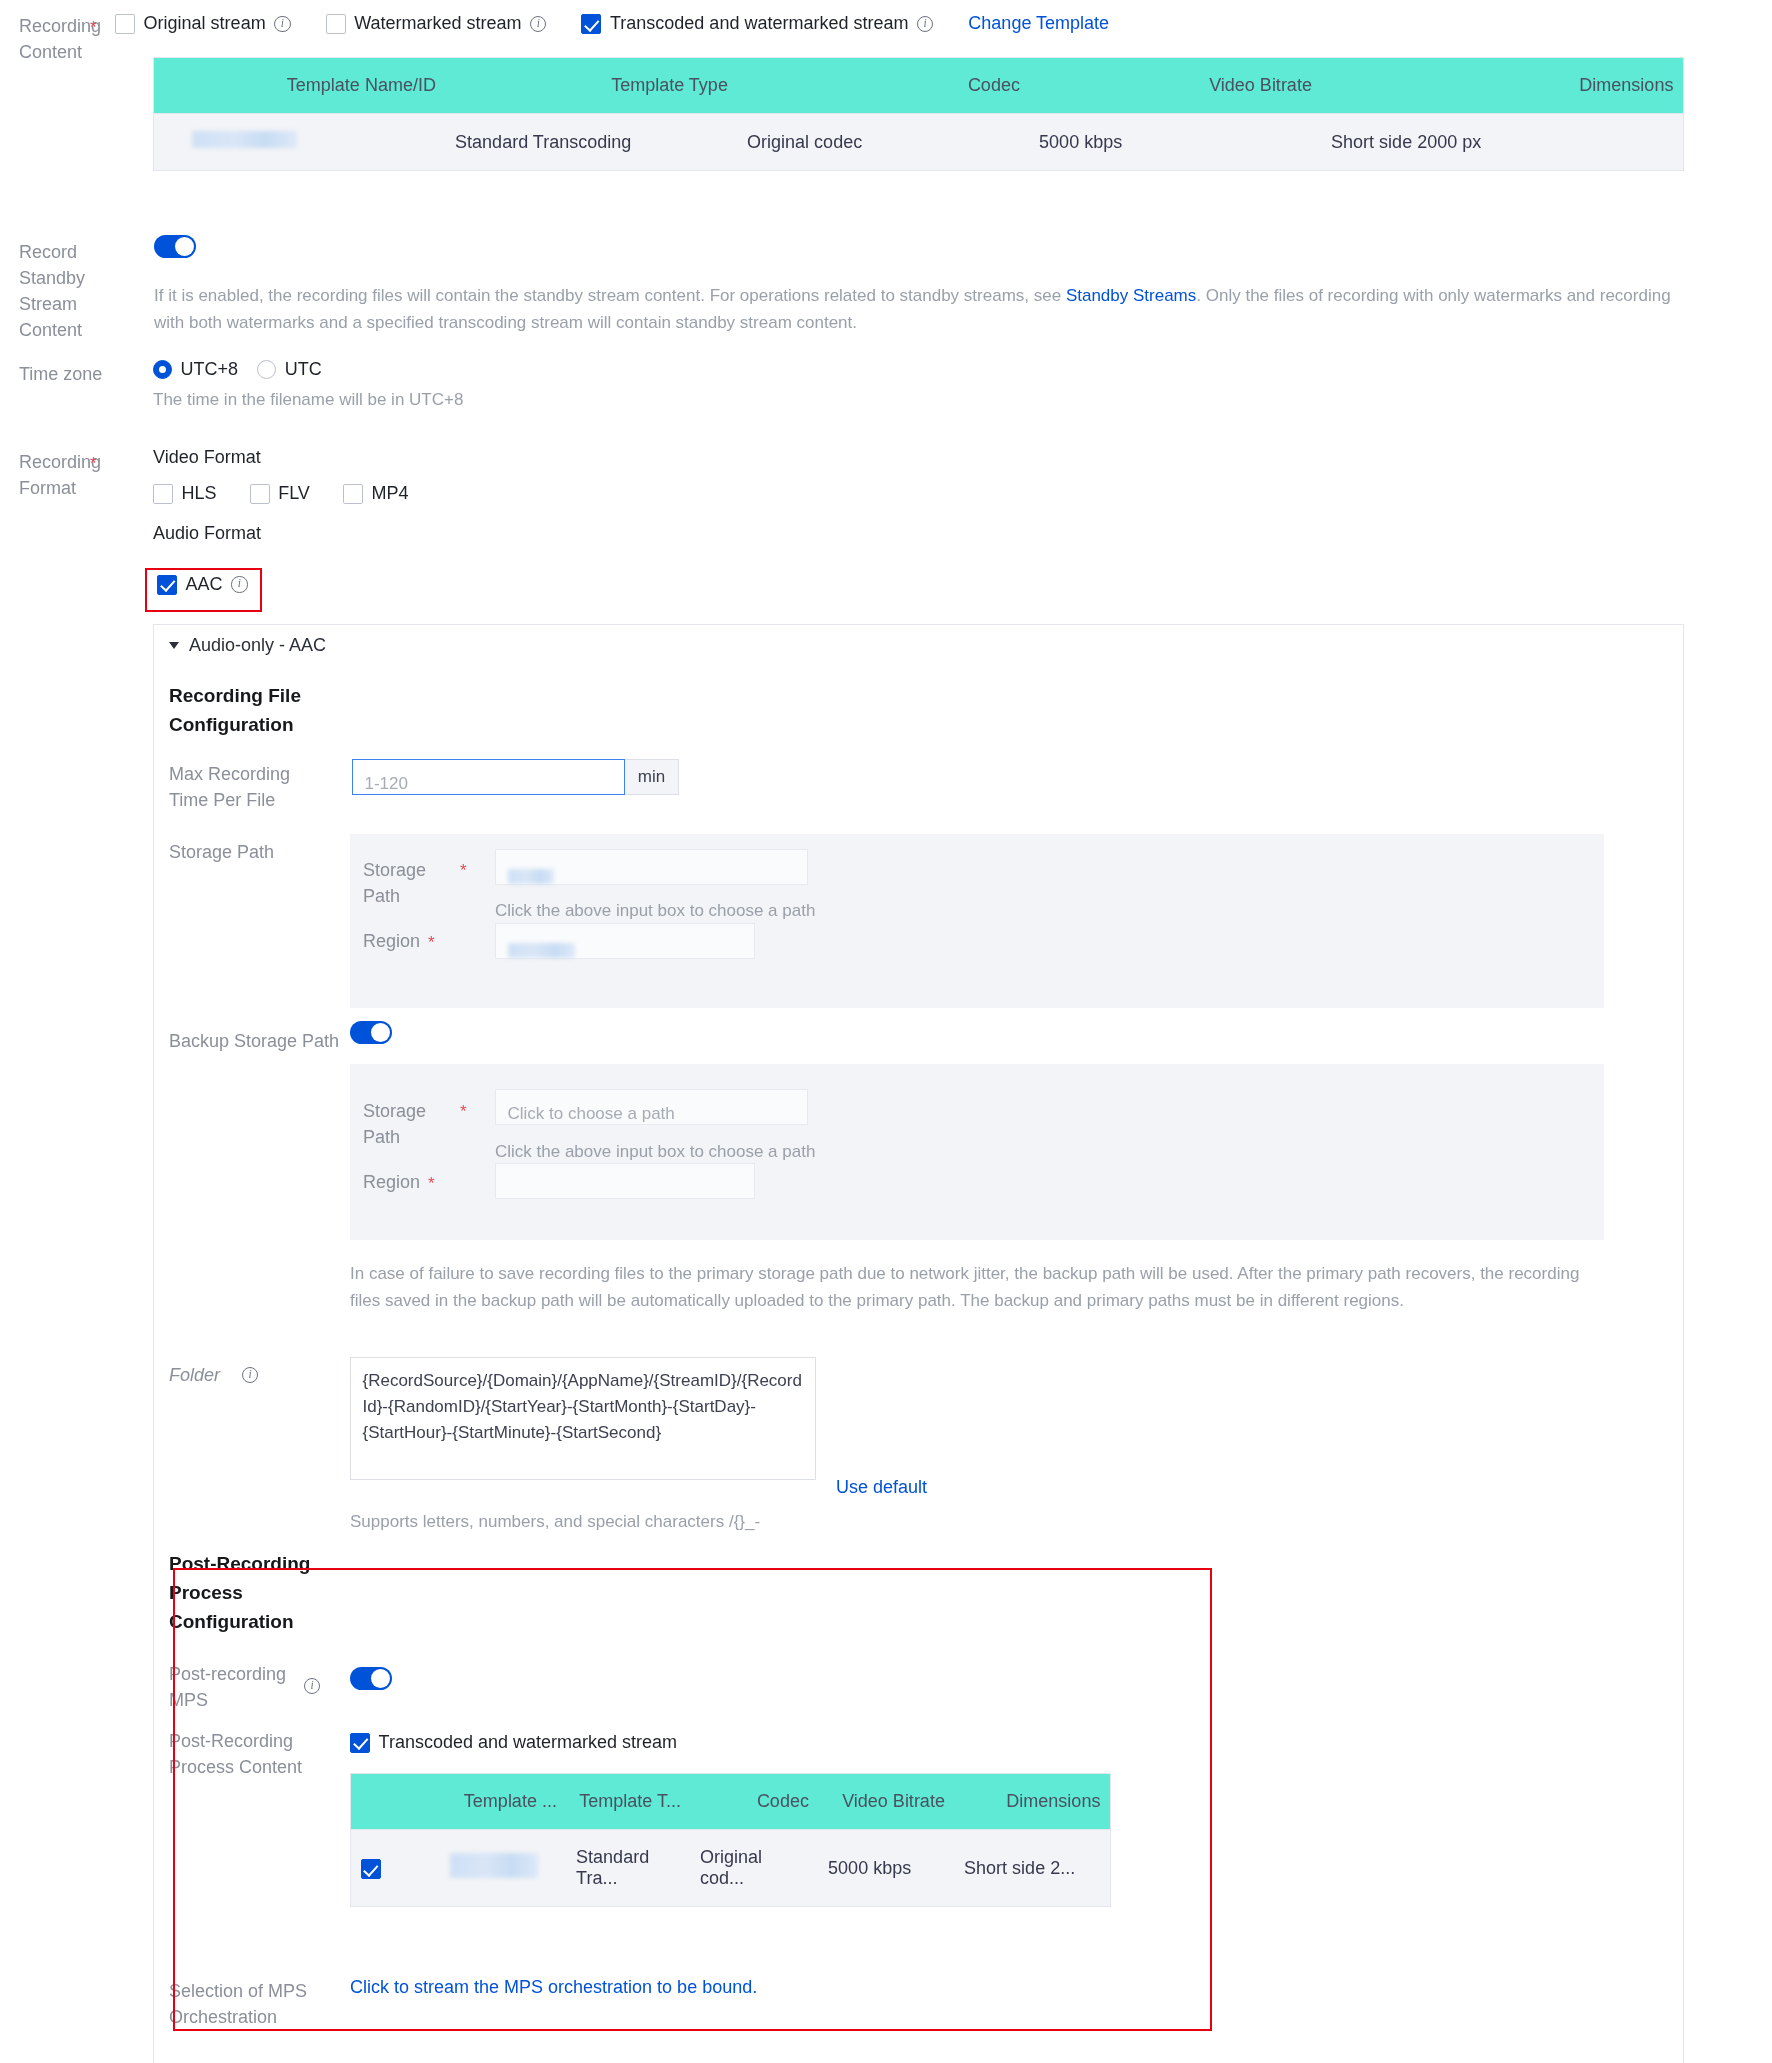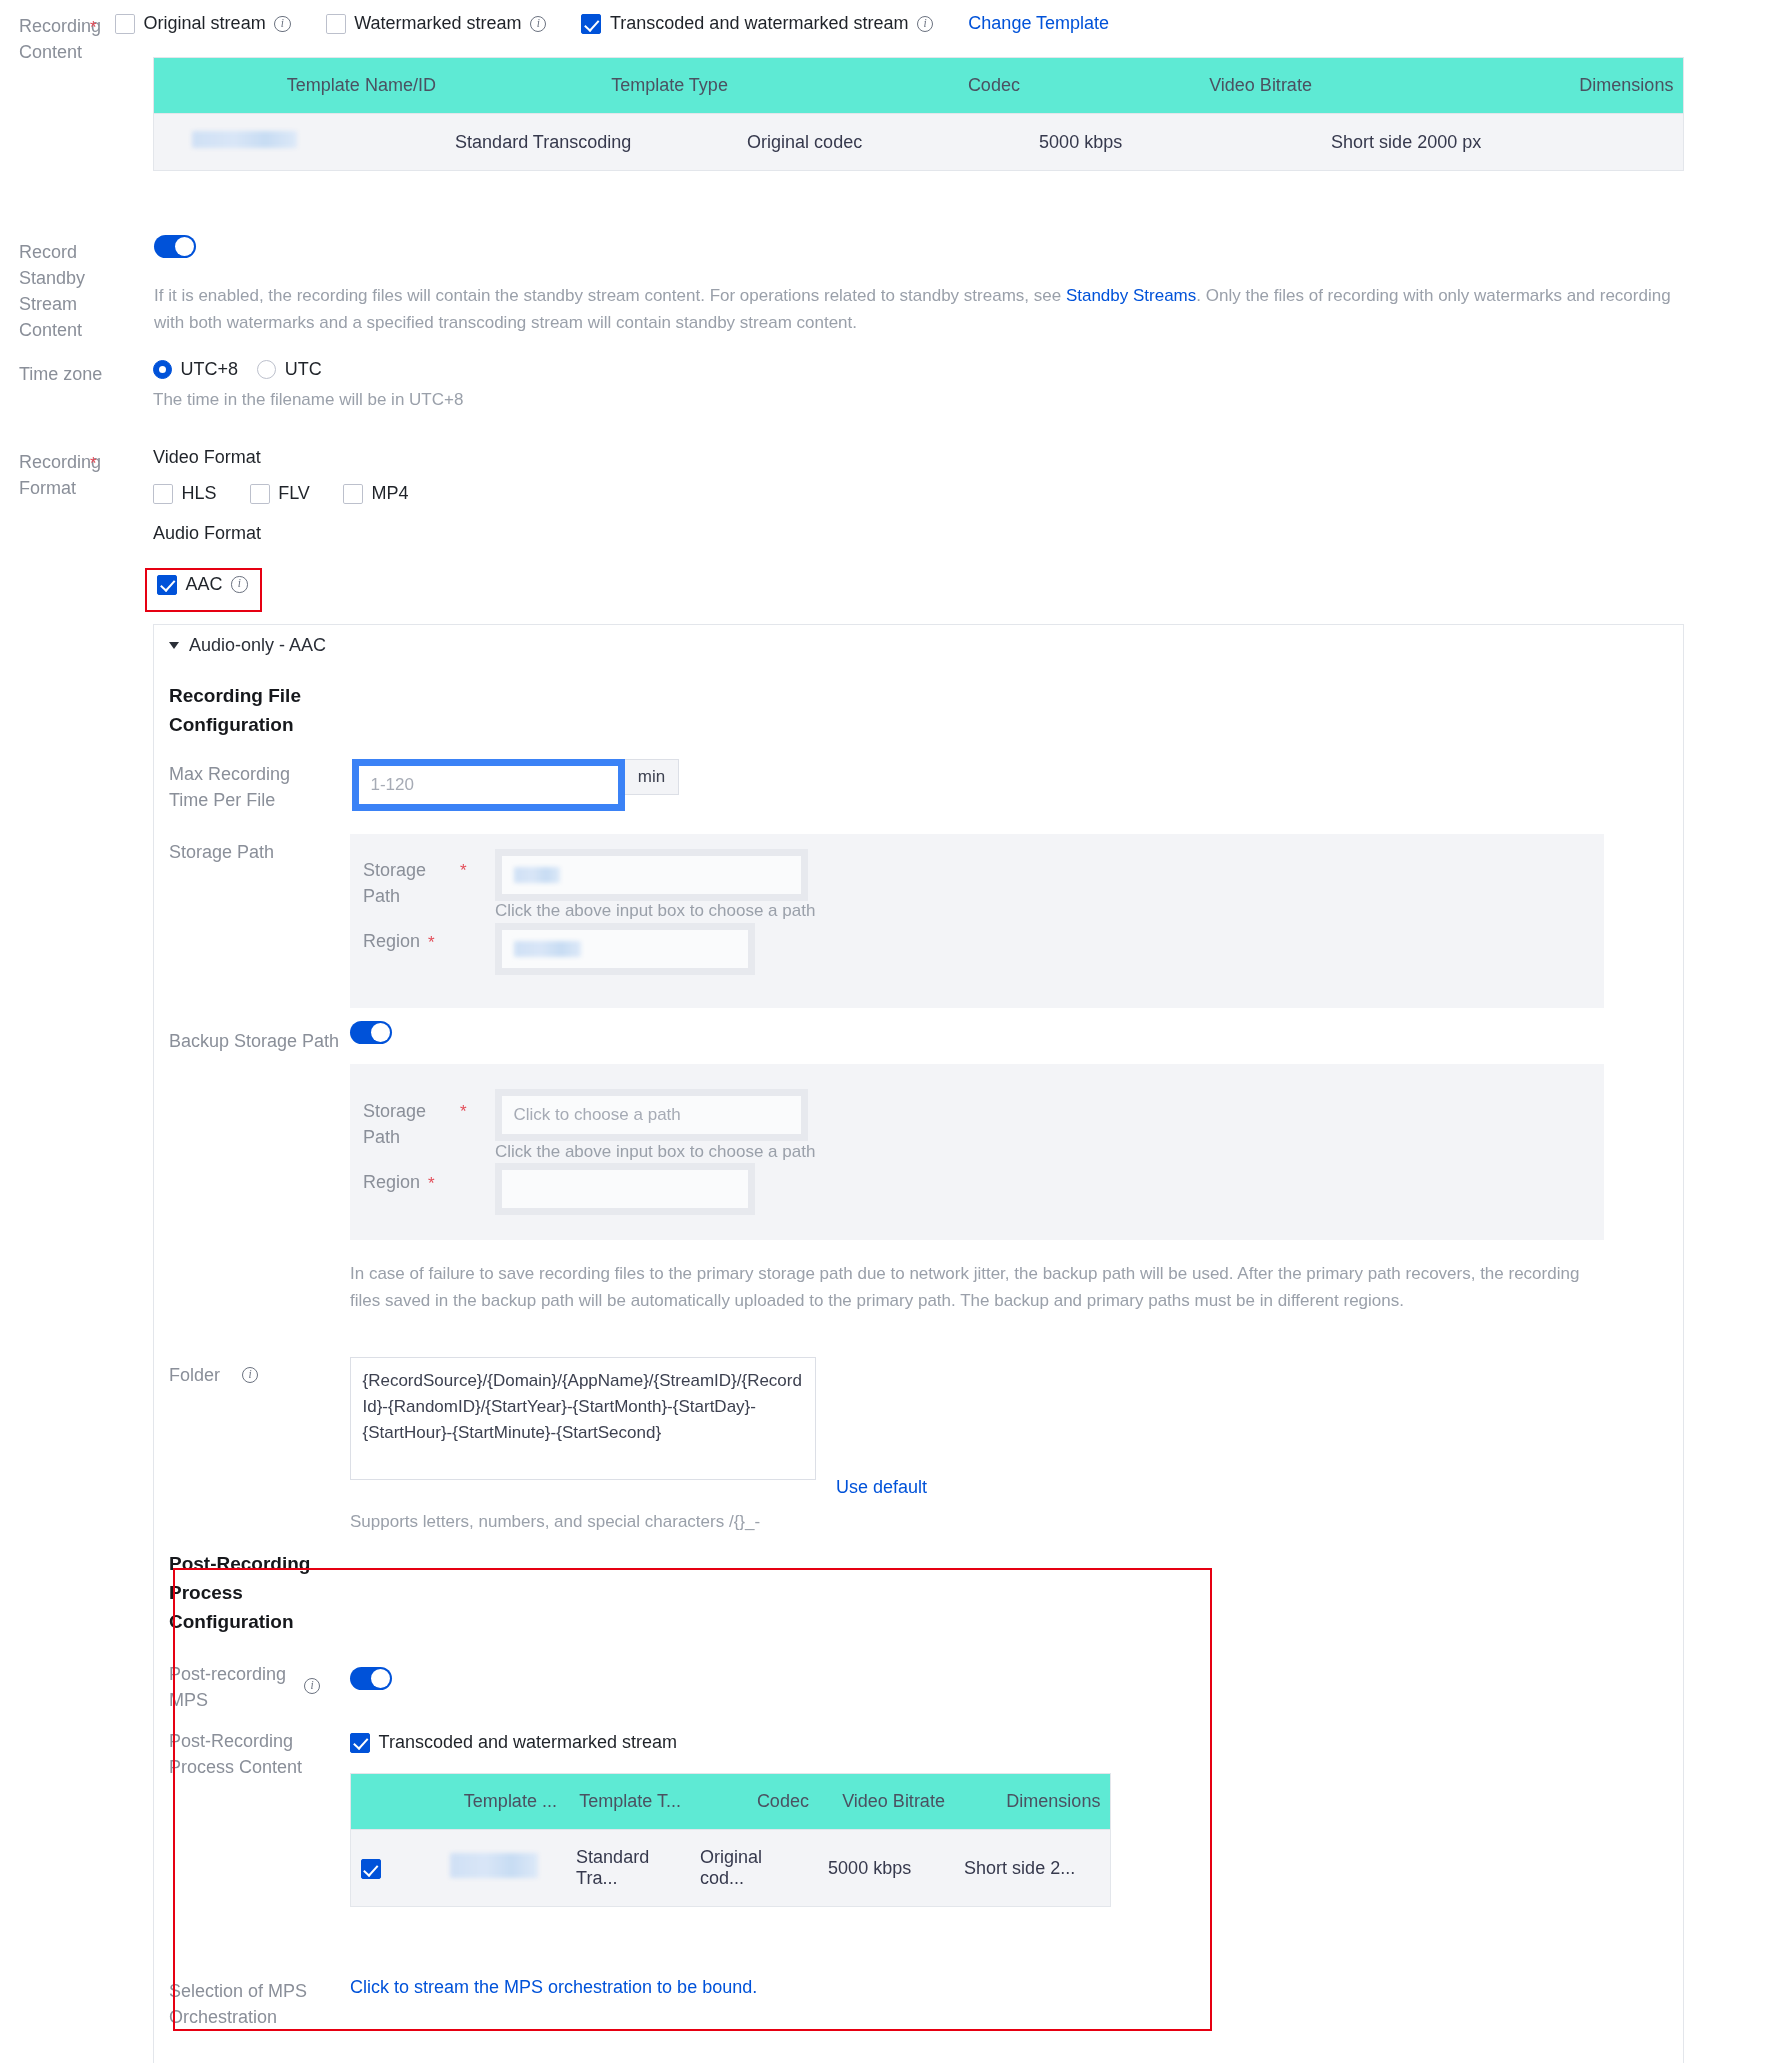--- a/index.html
+++ b/index.html
@@ -154,28 +154,28 @@
     display: inline-block;
     height: 17px;
     border-radius: 1.9px;
     background: linear-gradient(90deg,#cfe0f5 0%,#d9e6f7 40%,#c7dcf3 70%,#dde9f8 100%);
     filter: blur(2.1px);
   }
   .blur-chip.sm { height: 15.3px; }
 
   
   .inp {
-    border: 7px solid #3b82f6;
-    background: #fff;
-    height: 52px;
+    border: 1px solid #3b82f6;
+    background: #fff;
+    height: 36px;
     font-size: 17px;
     color: #a6abb5;
     padding: 0 11.5px;
     display: flex;
-    align-items: center;
+    align-items: flex-end;
   }
   .inp.ghost { background: #fafbfc; border-color: #e7e9ee; }
   .unit-box {
     border: 1px solid #dcdfe6;
     border-left: none;
     background: #f3f4f7;
     height: 36px;
     width: 54px;
     display: flex;
     align-items: center;
@@ -417,21 +417,21 @@
 <div class="row helper" style="top:1138px;left:495px;">Click the above input box to choose a path</div>
 
 <div class="row" style="top:1172px;left:363px;color:#8a8f99;font-size:18px;">
   <span>Region</span>
 </div>
 <span class="req-star" style="top:1175px;left:428px;">*</span>
 <div class="row inp ghost" style="top:1163px;left:495px;width:260px;"></div>
 
 <div class="row helper" style="top:1260px;left:350px;width:1262px;">In case of failure to save recording files to the primary storage path due to network jitter, the backup path will be used. After the primary path recovers, the recording files saved in the backup path will be automatically uploaded to the primary path. The backup and primary paths must be in different regions.</div>
 
-<div class="form-label" style="top:1362px;left:169px;width:143px;display:flex;align-items:center;gap:22px;">
+<div class="form-label" style="top:1362px;left:169px;width:143px;display:flex;align-items:center;gap:22px;font-style:italic;">
   <span>Folder</span>
   <span class="info-icon"></span>
 </div>
 <textarea class="row folder" style="top: 1357px; left: 350px; width: 466px; height: 123px;">{RecordSource}/{Domain}/{AppName}/{StreamID}/{RecordId}-{RandomID}/{StartYear}-{StartMonth}-{StartDay}-{StartHour}-{StartMinute}-{StartSecond}</textarea>
 <div class="row link" style="top:1477px;left:836px;font-size:18px;">Use default</div>
 <div class="row helper" style="top:1508px;left:350px;">Supports letters, numbers, and special characters /{}_-</div>
 
 <div class="row section-title" style="top:1549px;left:169px;width:148px;">
   <span>Post-Recording Process Configuration</span>
 </div>

